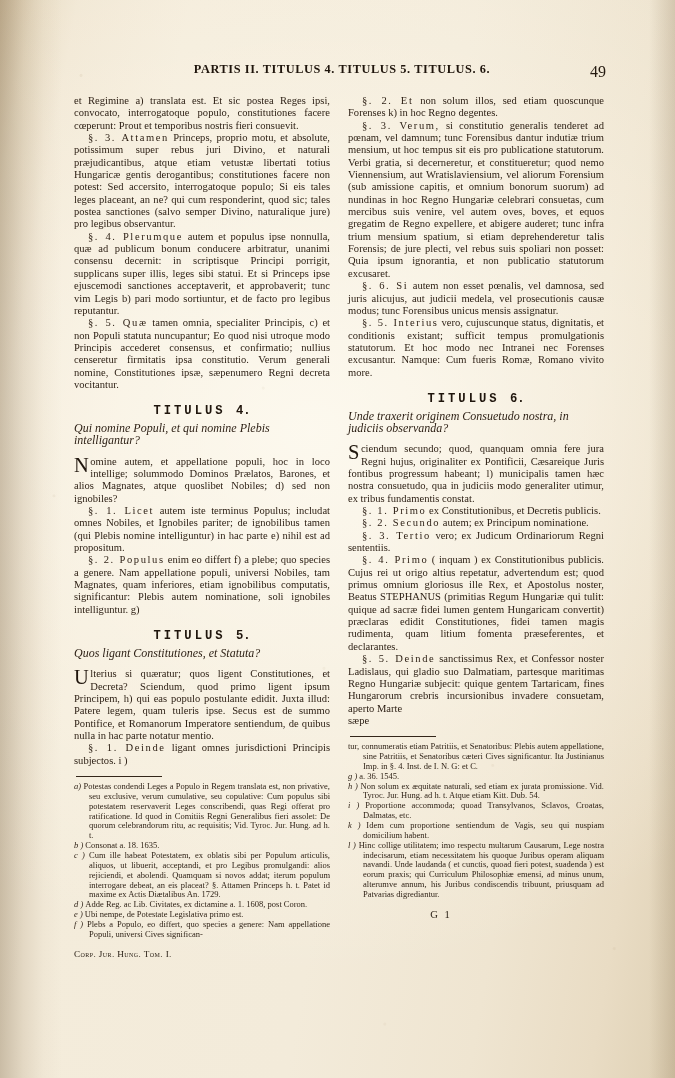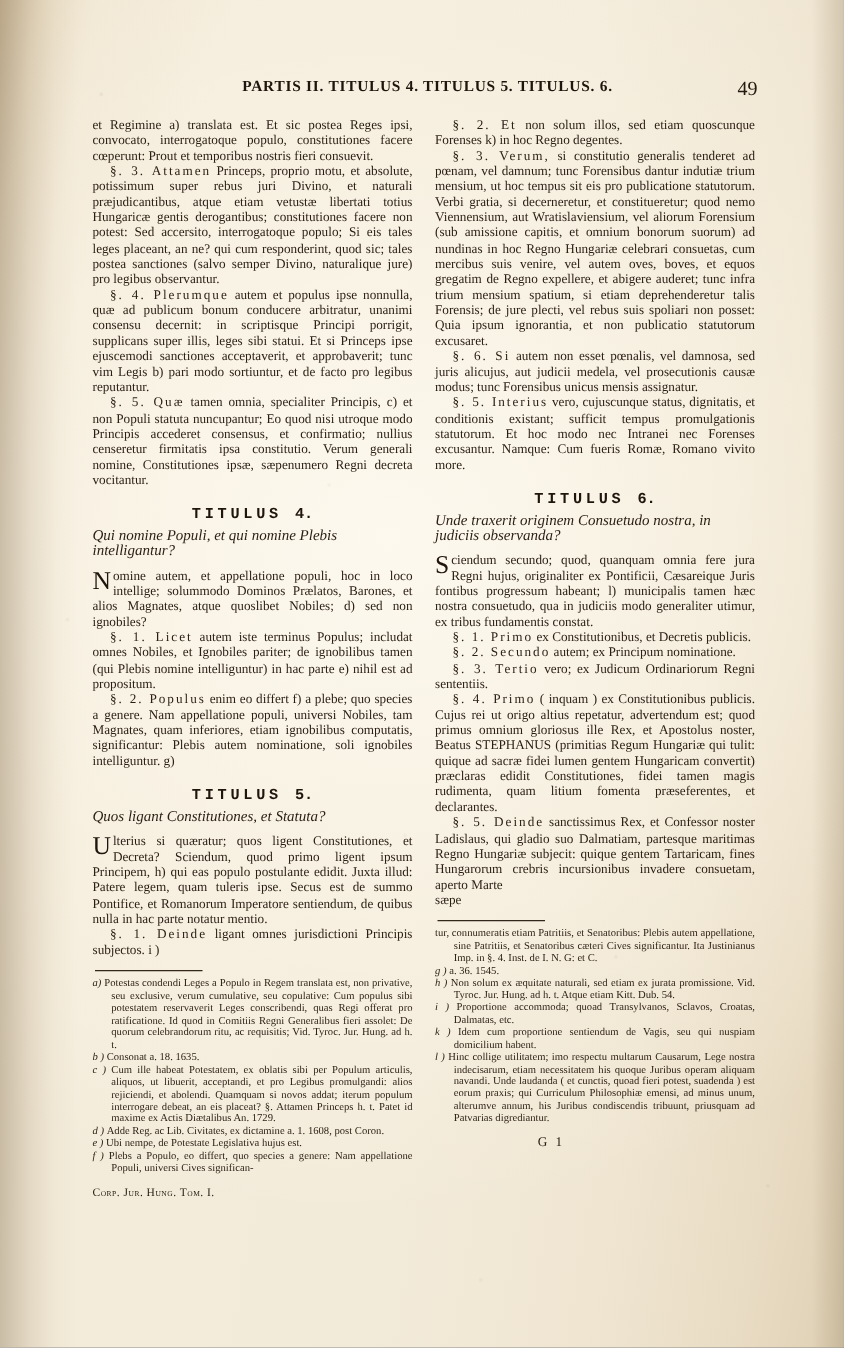--- a/index.html
+++ b/index.html
@@ -220,21 +220,21 @@
         <p class="par noind"><span class="initial">U</span><span>lterius si quæratur; quos ligent Constitutiones, et Decreta? Sciendum, quod </span><span class="it">primo</span><span> ligent ipsum Principem, h) qui eas populo postulante edidit. Juxta illud: </span><span class="it">Patere legem, quam tuleris ipse.</span><span> Secus est de summo Pontifice, et Romanorum Imperatore sentiendum, de quibus nulla in hac parte notatur mentio.</span></p>
 
         <p class="par"><span class="spaced">§. 1. Deinde</span><span> ligant omnes jurisdictioni Principis subjectos. i )</span></p>
 
         <div class="fn-rule"></div>
         <div class="fnblock" id="fn-left">
             <p class="fn"><span class="lbl">a) </span><span>Potestas condendi Leges a Populo in Regem translata est, non </span><span class="it">privative</span><span>, seu </span><span class="it">exclusive</span><span>, verum </span><span class="it">cumulative</span><span>, seu </span><span class="it">copulative</span><span>: Cum populus sibi potestatem reservaverit Leges conscribendi, quas Regi offerat pro ratificatione. Id quod in Comitiis Regni Generalibus fieri assolet: De quorum celebrandorum ritu, ac requisitis; Vid. </span><span class="it">Tyroc. Jur. Hung. ad h. t.</span></p>
             <p class="fn"><span class="lbl">b ) </span><span>Consonat a. 18. 1635.</span></p>
             <p class="fn"><span class="lbl">c ) </span><span>Cum ille habeat Potestatem, ex oblatis sibi per Populum articulis, aliquos, ut libuerit, acceptandi, et pro Legibus promulgandi: alios rejiciendi, et abolendi. Quamquam si novos addat; iterum populum interrogare debeat, an eis placeat? §. </span><span class="it">Attamen Princeps h. t.</span><span> Patet id maxime ex Actis Diætalibus An. 1729.</span></p>
             <p class="fn"><span class="lbl">d ) </span><span>Adde Reg. ac Lib. Civitates, ex dictamine a. 1. 1608, </span><span class="it">post Coron.</span></p>
-            <p class="fn"><span class="lbl">e ) </span><span>Ubi nempe, de </span><span class="it">Potestate Legislativa</span><span> hujus est.</span></p>
+            <p class="fn"><span class="lbl">e ) </span><span>Ubi nempe, de </span><span class="it">Potestate Legislativa</span><span> primo est.</span></p>
             <p class="fn"><span class="lbl">f ) </span><span>Plebs a Populo, eo differt, quo species a genere: Nam appellatione Populi, universi Cives significan-</span></p>
           </div>
 
         <div class="imprint">Corp. Jur. Hung. Tom. I.</div>
       </div>
 
       <div class="col">
 
         <p class="par"><span class="spaced">§. 2. Et</span><span> non solum illos, sed etiam quoscunque </span><span class="it">Forenses</span><span> k) in hoc Regno degentes.</span></p>
 

